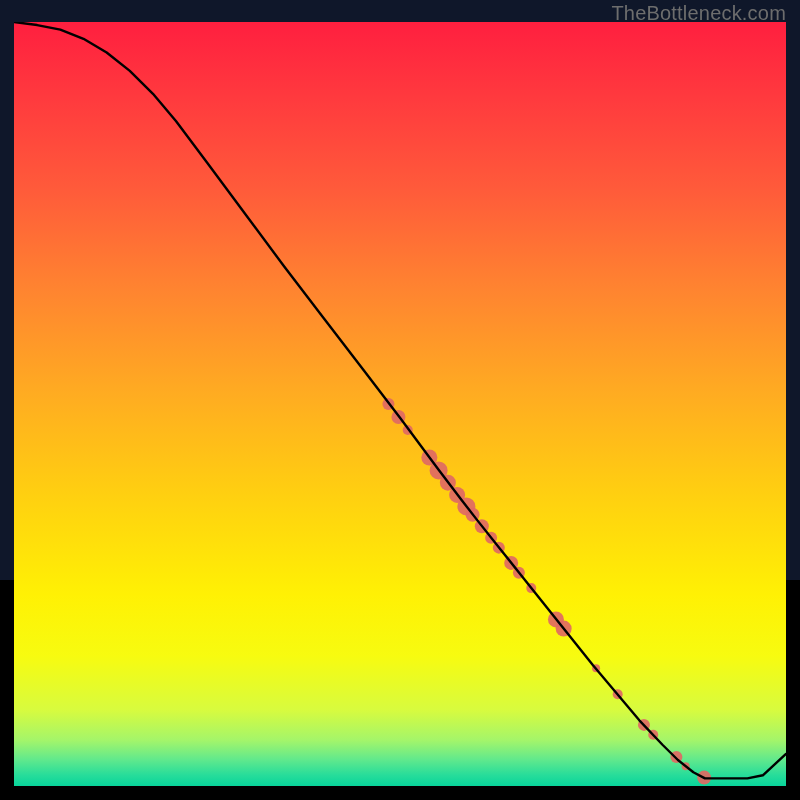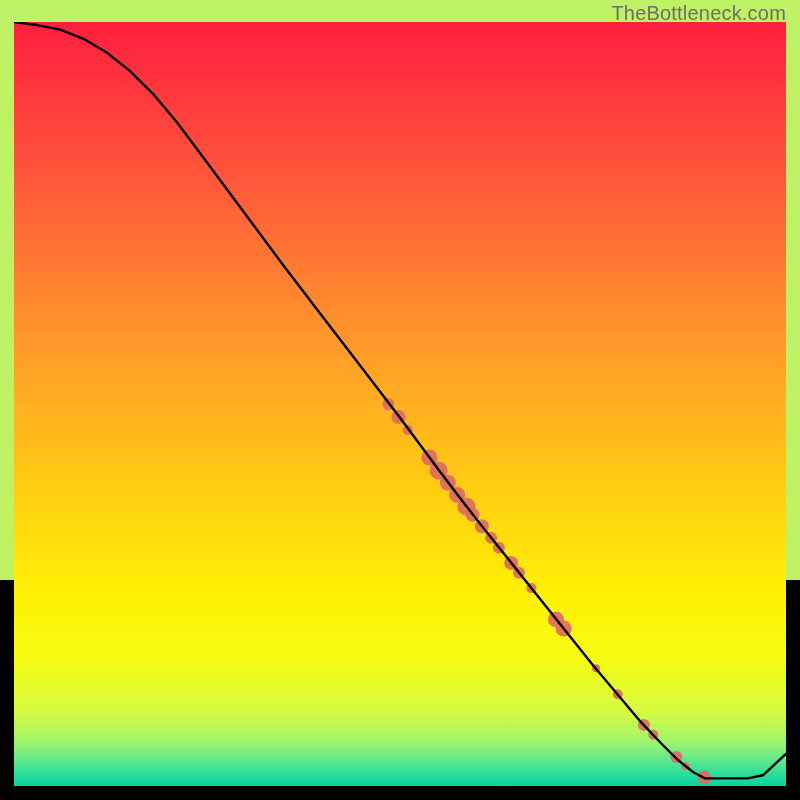--- a/index.html
+++ b/index.html
@@ -10,21 +10,21 @@
     overflow: hidden;
     background: #000;
     font-family: Arial, Helvetica, sans-serif;
   }
   .frame {
     position: absolute;
     left: 0;
     top: 0;
     width: 800px;
     height: 580px;
-    background: #bef264;
+    background: #0f172a;
   }
   .plot {
     position: absolute;
     left: 14px;
     top: 22px;
     width: 772px;
     height: 764px;
     
   }
   .watermark {

